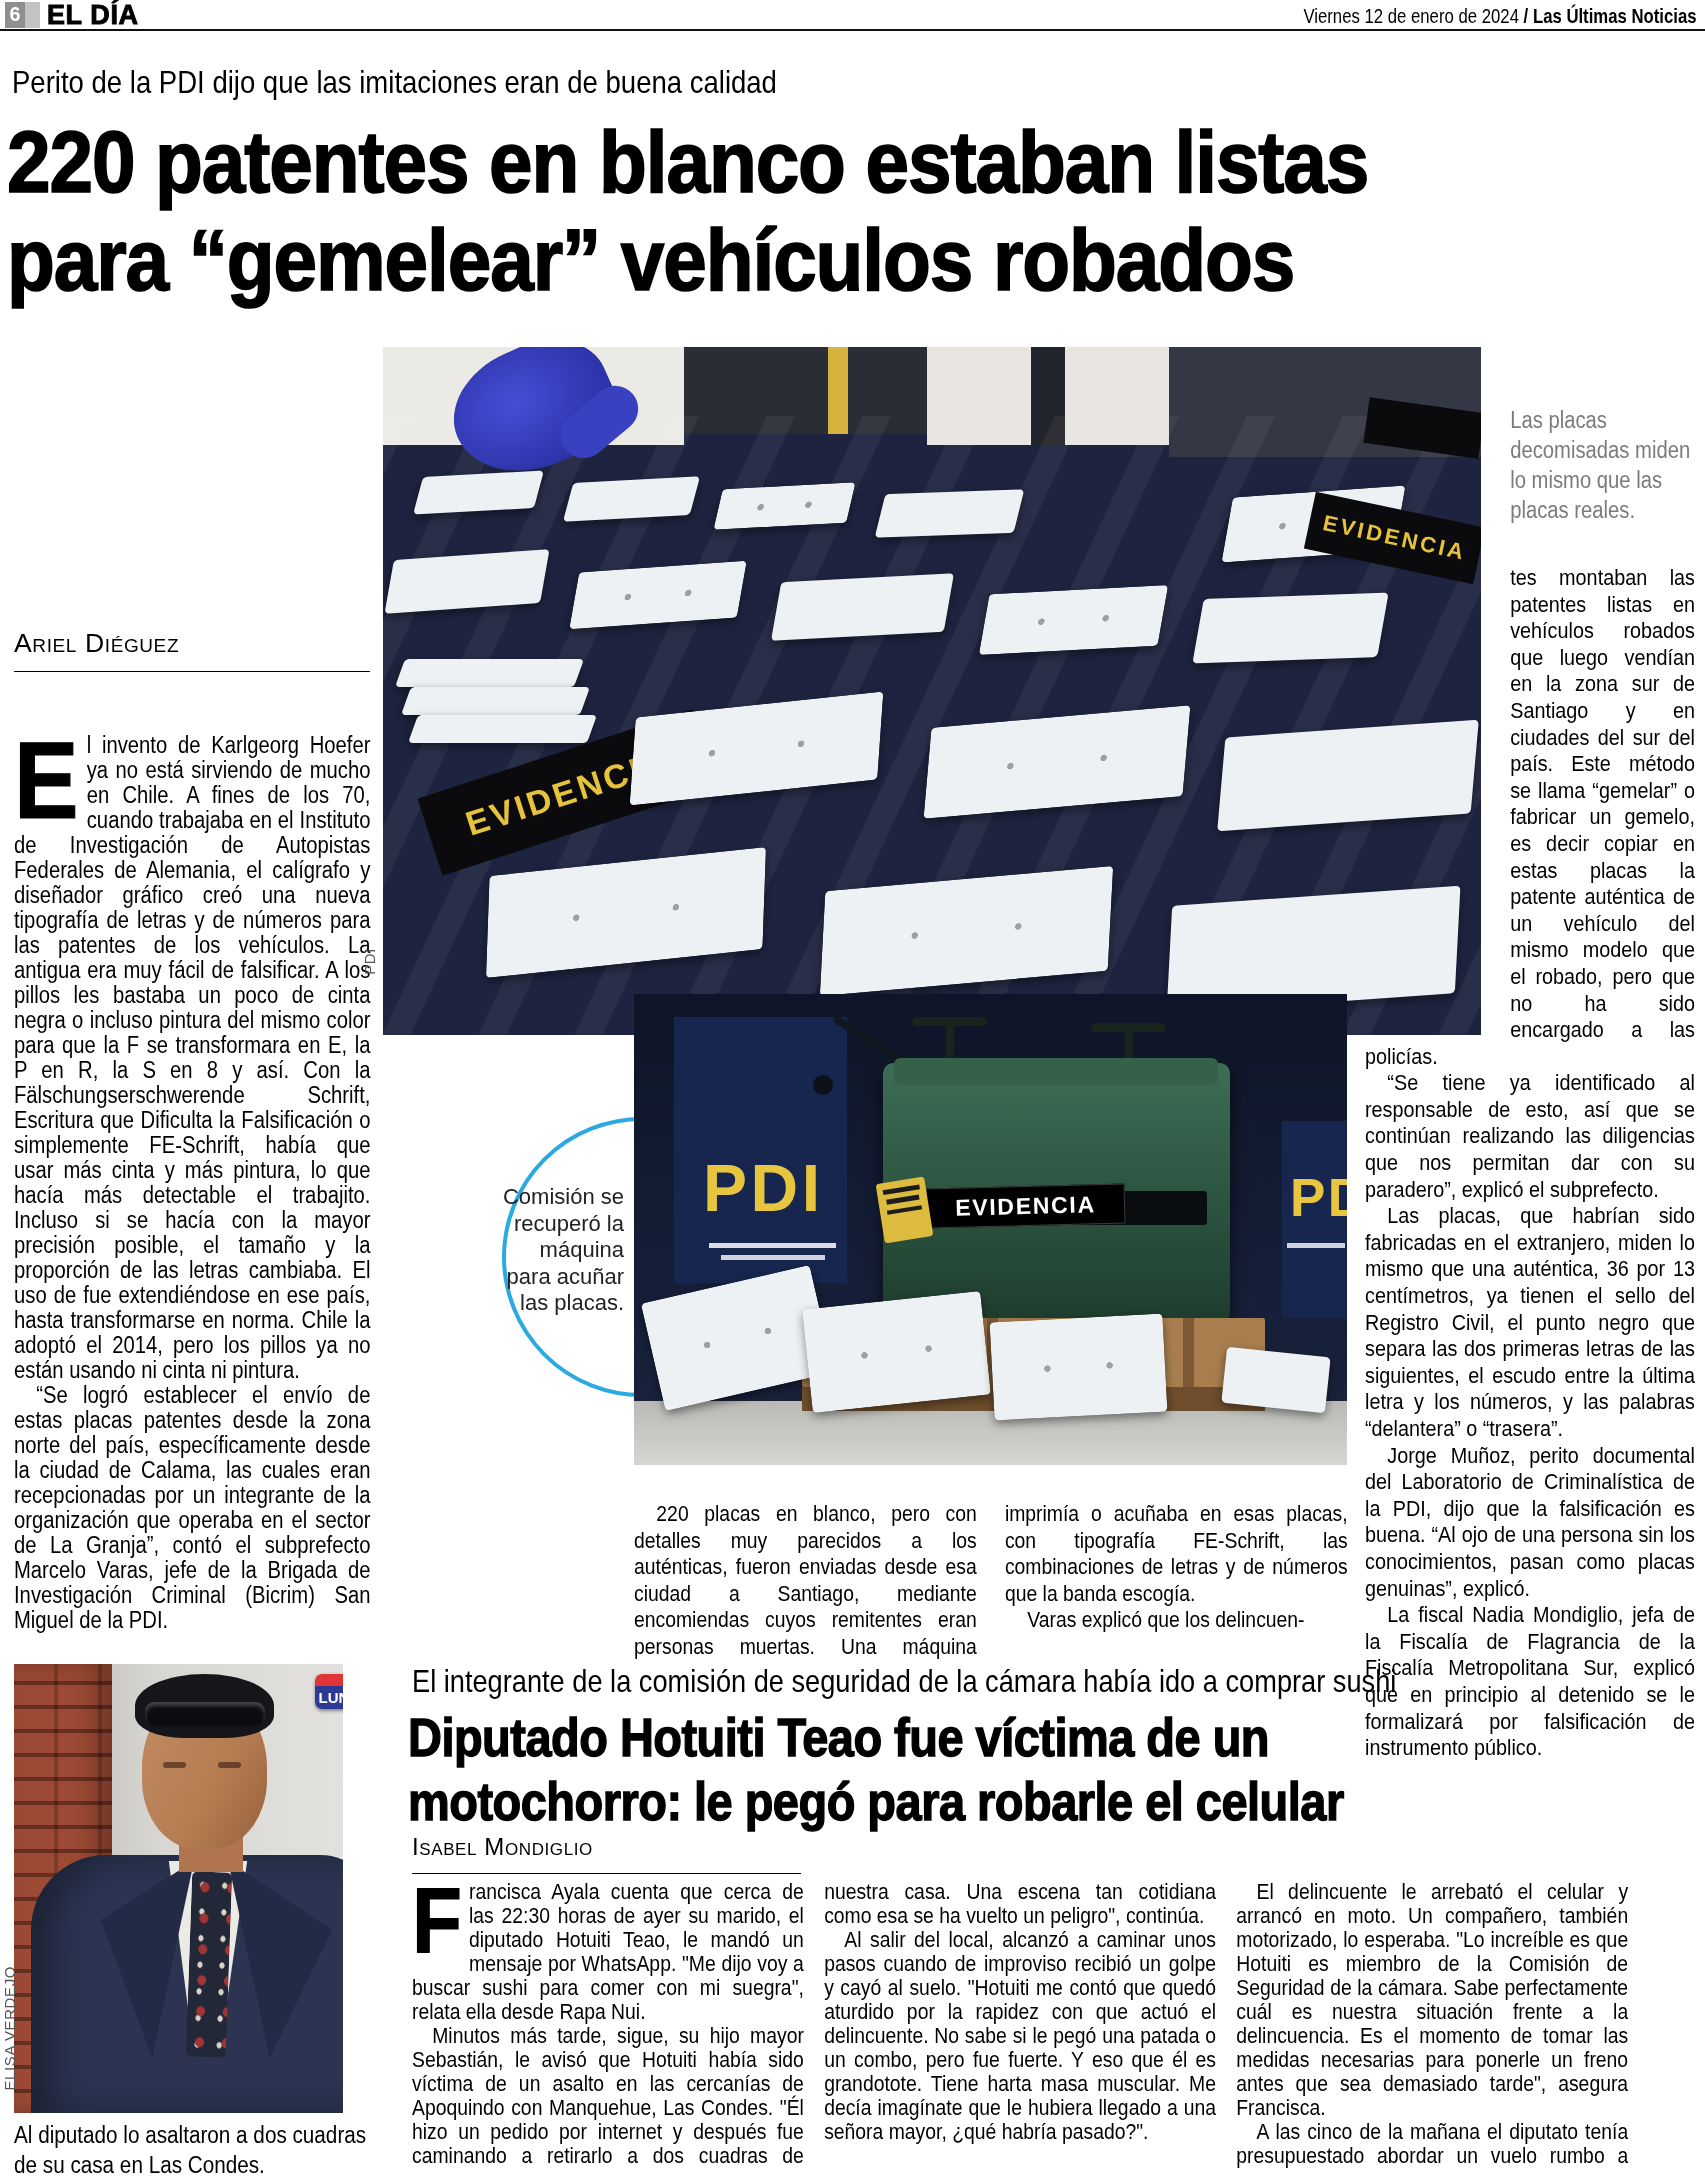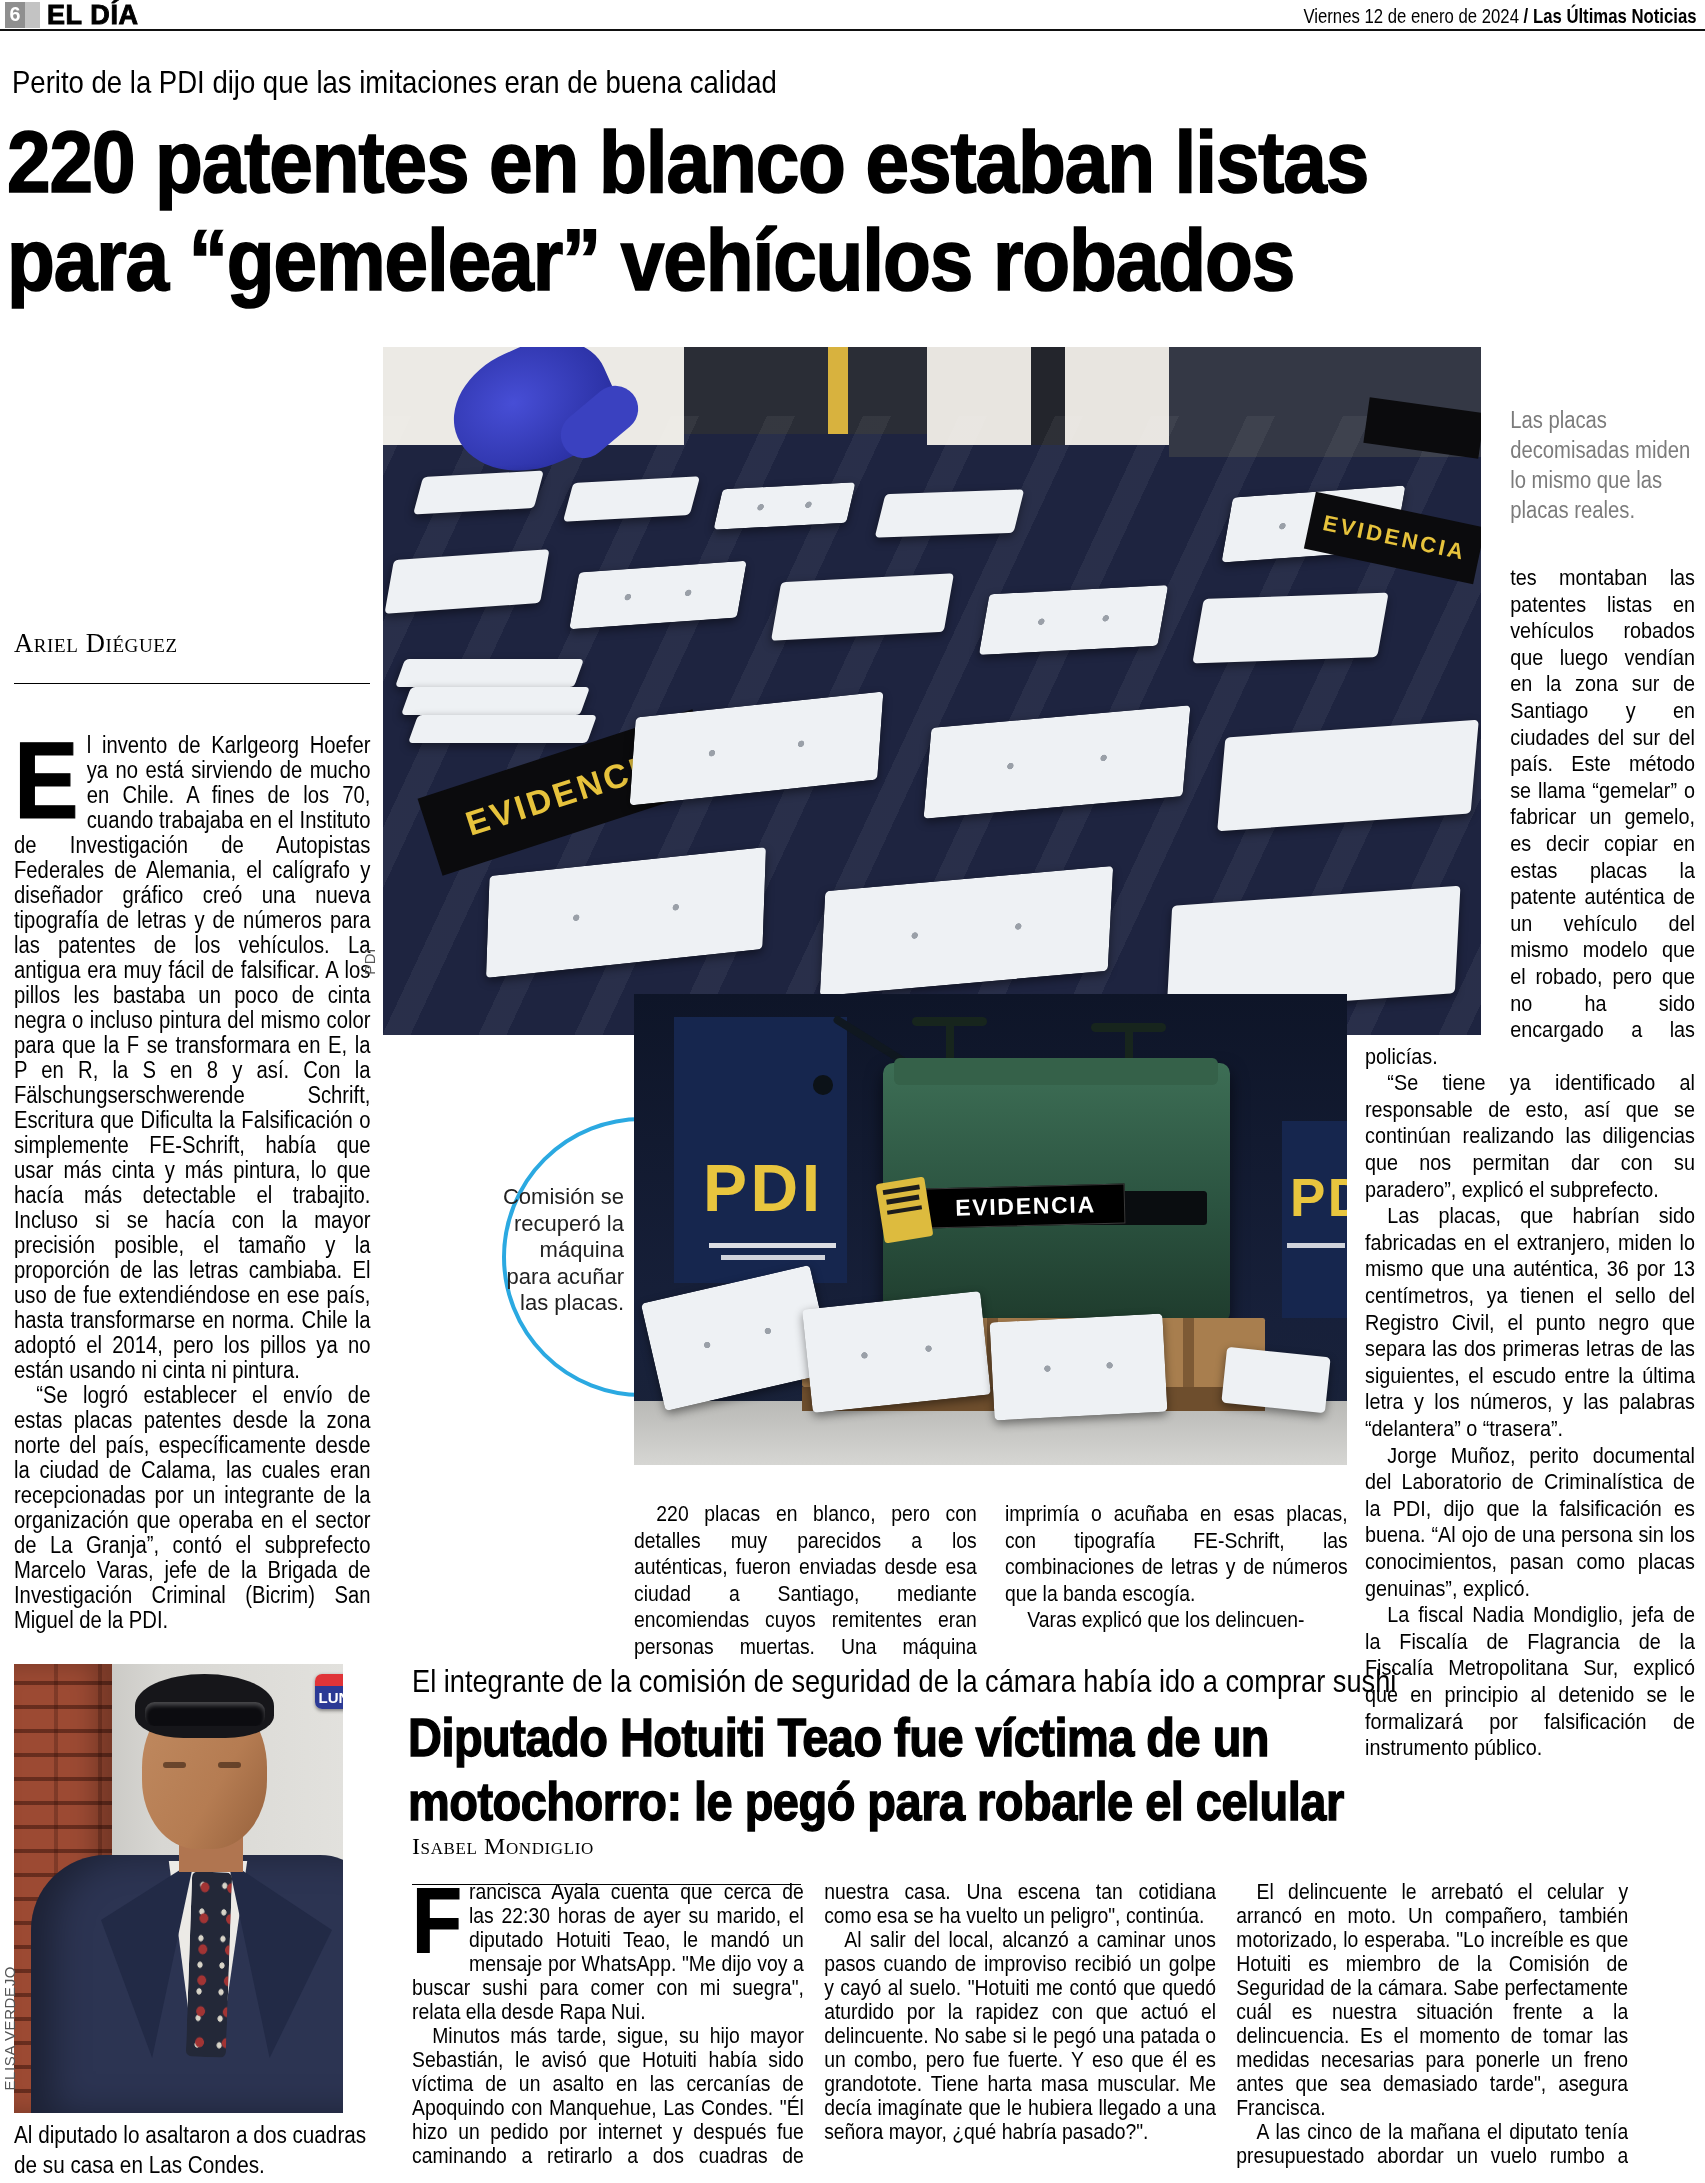--- a/index.html
+++ b/index.html
@@ -16,21 +16,21 @@
   .masthead{left:47px;top:0px;font-size:27px;font-weight:bold;letter-spacing:0.6px;-webkit-text-stroke:0.9px #000;}
   .dateline{right:9.3px;top:4.6px;font-size:19.7px;transform:scaleX(0.85);transform-origin:100% 0;white-space:nowrap;}
   .dateline .d2{font-weight:bold;}
   .hrule{left:0;top:29px;width:1706px;height:2.3px;background:#111;}
 
   
   .kicker1{left:11.6px;top:64px;font-size:32px;transform:scaleX(0.86);}
   .headline1{left:7px;top:113px;transform:scaleX(0.90);font-weight:bold;
              font-size:87px;line-height:98px;-webkit-text-stroke:1.7px #000;letter-spacing:-1.2px;}
   .lead{left:14px;top:384px;width:354px;font-size:30px;line-height:36px;font-weight:bold;letter-spacing:-0.6px;}
-  .byline{border-bottom:1.7px solid #000;font-variant:small-caps;font-size:26.6px;letter-spacing:0.6px;padding-bottom:24px;font-family:Liberation Serif, serif;}
+  .byline{border-bottom:1.7px solid #000;font-variant:small-caps;font-size:26.6px;letter-spacing:0.6px;padding-bottom:12px;}
   .byline1{left:14px;top:628px;width:356px;}
   .colbody p{margin:0;text-align:justify;}
   .leftcol{left:14px;top:733px;width:405px;transform:scaleX(0.88);font-size:23px;line-height:25px;}
   .leftcol p + p{text-indent:25.4px;}
   .dropcap{float:left;font-weight:bold;-webkit-text-stroke:1.2px #000;font-size:110px;line-height:90px;margin:2.3px 9.3px 0 0;}
   .rightcol{left:1365px;top:405px;width:375px;transform:scaleX(0.88);font-size:22.5px;line-height:26.6px;}
   .rightcol .spacer{float:left;width:165px;height:631px;}
   .rightcol .note{color:#7b7b7b;font-size:23px;line-height:30px;text-align:left;margin:0 0 40px 0;}
   .rightcol p.ind{text-indent:25.4px;}
 

